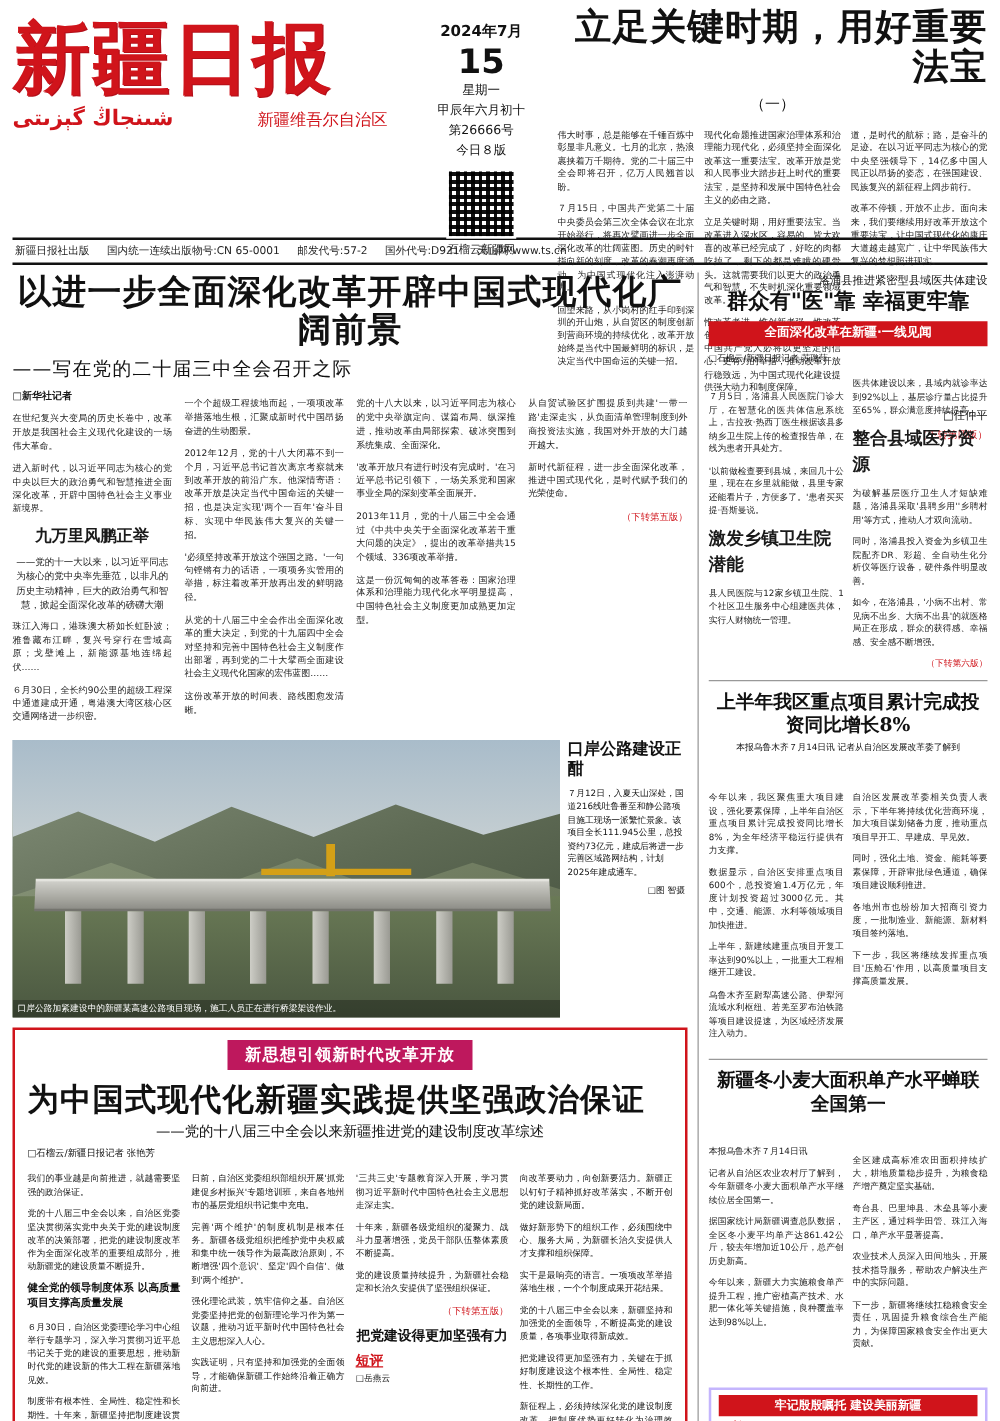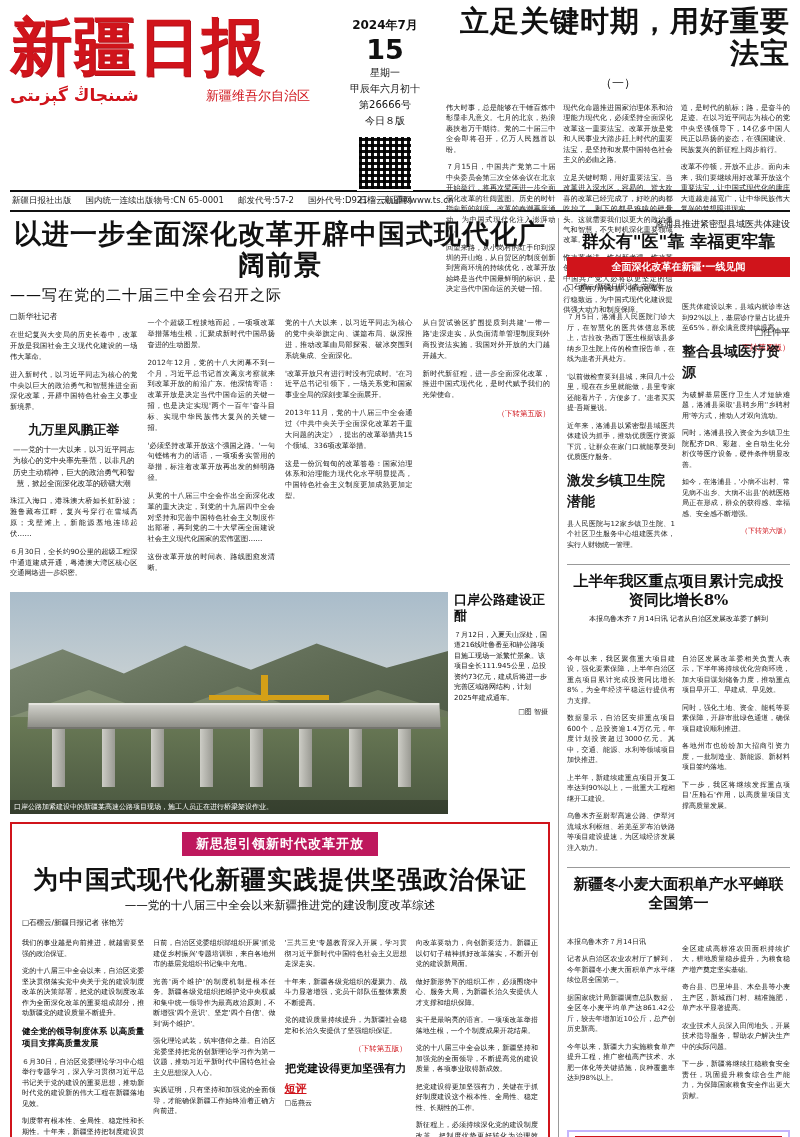--- a/index.html
+++ b/index.html
@@ -67,21 +67,21 @@
   
   .lead-title {
     font-family: "DejaVu Serif", serif; font-size: 27px; font-weight: bold;
     letter-spacing: 1px; line-height: 1.15; text-align: center;
   }
   .lead-sub {
     font-size: 15px; text-align: left; margin: 6px 0 6px; letter-spacing: 1px;
   }
   .lead-body { display: flex; gap: 10px; font-size: 7.2px; line-height: 1.5; text-align: justify; color: #1a1a1a;}
   .lead-body .c { flex: 1; }
-  .tagline { font-weight: normal; font-size: 8px; margin-bottom: 2px;}
+  .tagline { font-weight: bold; font-size: 8px; margin-bottom: 2px;}
   .sec-head { text-align: center; font-weight: bold; font-size: 13px; margin: 6px 0 4px; font-family:"DejaVu Serif",serif;}
   .sec-sub { text-align: center; font-size: 7.6px; line-height: 1.5; margin-bottom: 4px;}
   .jump { color: #d0141b; text-align: right; font-size: 7.5px; }
 
   
   .photo-wrap { margin-top: 6px; display: flex; gap: 6px; }
   .photo {
     width: 438px; height: 222px; position: relative; overflow: hidden;
     background: linear-gradient(#9fb4c4 0%, #8ba0ae 18%, #7b8a77 34%, #6d7a5f 55%, #5d6a52 100%);
   }
@@ -107,21 +107,21 @@
   .photo-side .ps-sign { text-align: right; margin-top: 4px; }
 
   
   .redbox { margin-top: 8px; border: 2px solid #d0141b; padding: 8px 10px 6px; }
   .rb-banner { text-align: center; }
   .rb-banner span {
     display: inline-block; background: #be185d; color: #fff; font-size: 13px;
     font-weight: bold; padding: 3px 14px; letter-spacing: 1px;
   }
   .rb-title {
-    text-align: center; font-family:"DejaVu Serif",serif; font-weight: bold;
+    text-align: left; font-family:"DejaVu Serif",serif; font-weight: bold;
     font-size: 25px; letter-spacing: 1px; margin: 7px 0 2px;
   }
   .rb-sub { text-align: center; font-size: 11.5px; margin-bottom: 5px; }
   .rb-byline { font-size: 7.5px; margin-bottom: 3px; }
   .rb-cols { display: flex; gap: 9px; font-size: 7px; line-height: 1.5; text-align: justify;}
   .rb-cols .c { flex: 1; }
   .rb-midhead { text-align:center; font-weight: bold; font-size: 11px; margin: 6px 0 4px; font-family:"DejaVu Serif",serif;}
   .rb-comment-tag { color:#d0141b; font-weight: bold; font-size: 11px; text-decoration: underline; }
   .rb-small-head { font-weight: bold; font-size: 8.5px; line-height:1.4; margin: 5px 0 3px;}
 
@@ -321,21 +321,20 @@
       <div>
         <div class="s-kicker">洛浦县推进紧密型县域医共体建设</div>
         <div class="s-title">群众有"医"靠 幸福更牢靠</div>
         <div class="s-redband">全面深化改革在新疆·一线见闻</div>
         <div class="s-two">
           <div class="c">
             <div class="s-byline">□石榴云/新疆日报记者 苏璐萍</div>
             <div class="s-body">
               <p>７月5日，洛浦县人民医院门诊大厅，在智慧化的医共体信息系统上，古拉孜·热西丁医生根据该县多纳乡卫生院上传的检查报告单，在线为患者开具处方。</p>
               <p>'以前做检查要到县城，来回几十公里，现在在乡里就能做，县里专家还能看片子，方便多了。'患者买买提·吾斯曼说。</p>
-              <p>近年来，洛浦县以紧密型县域医共体建设为抓手，推动优质医疗资源下沉，让群众在家门口就能享受到优质医疗服务。</p>
               <div class="s-sub">激发乡镇卫生院潜能</div>
               <p>县人民医院与12家乡镇卫生院、1个社区卫生服务中心组建医共体，实行人财物统一管理。</p>
             </div>
           </div>
           <div class="c">
             <div class="s-body">
               <p>医共体建设以来，县域内就诊率达到92%以上，基层诊疗量占比提升至65%，群众满意度持续提高。</p>
               <div class="s-sub">整合县域医疗资源</div>
               <p>为破解基层医疗卫生人才短缺难题，洛浦县采取'县聘乡用''乡聘村用'等方式，推动人才双向流动。</p>
               <p>同时，洛浦县投入资金为乡镇卫生院配齐DR、彩超、全自动生化分析仪等医疗设备，硬件条件明显改善。</p>
@@ -373,21 +372,21 @@
         <div class="s-title2">新疆冬小麦大面积单产水平蝉联全国第一</div>
         <div class="s-two" style="margin-top:4px">
           <div class="c s-body">
             <div class="s-byline">本报乌鲁木齐７月14日讯</div>
             <p>记者从自治区农业农村厅了解到，今年新疆冬小麦大面积单产水平继续位居全国第一。</p>
             <p>据国家统计局新疆调查总队数据，全区冬小麦平均单产达861.42公斤，较去年增加近10公斤，总产创历史新高。</p>
             <p>今年以来，新疆大力实施粮食单产提升工程，推广密植高产技术、水肥一体化等关键措施，良种覆盖率达到98%以上。</p>
           </div>
           <div class="c s-body">
             <p>全区建成高标准农田面积持续扩大，耕地质量稳步提升，为粮食稳产增产奠定坚实基础。</p>
-            <p>奇台县、巴里坤县、木垒县等小麦主产区，新城西门村、精准施肥，单产水平显著提高。</p>
+            <p>奇台县、巴里坤县、木垒县等小麦主产区，通过科学田管、珠江入海口，单产水平显著提高。</p>
             <p>农业技术人员深入田间地头，开展技术指导服务，帮助农户解决生产中的实际问题。</p>
             <p>下一步，新疆将继续扛稳粮食安全责任，巩固提升粮食综合生产能力，为保障国家粮食安全作出更大贡献。</p>
           </div>
         </div>
       </div>
 
       <div class="ad">
         <div class="ad-head">牢记殷殷嘱托 建设美丽新疆</div>
         <div class="ad-rows">
           <div class="ad-logo">石榴</div>

